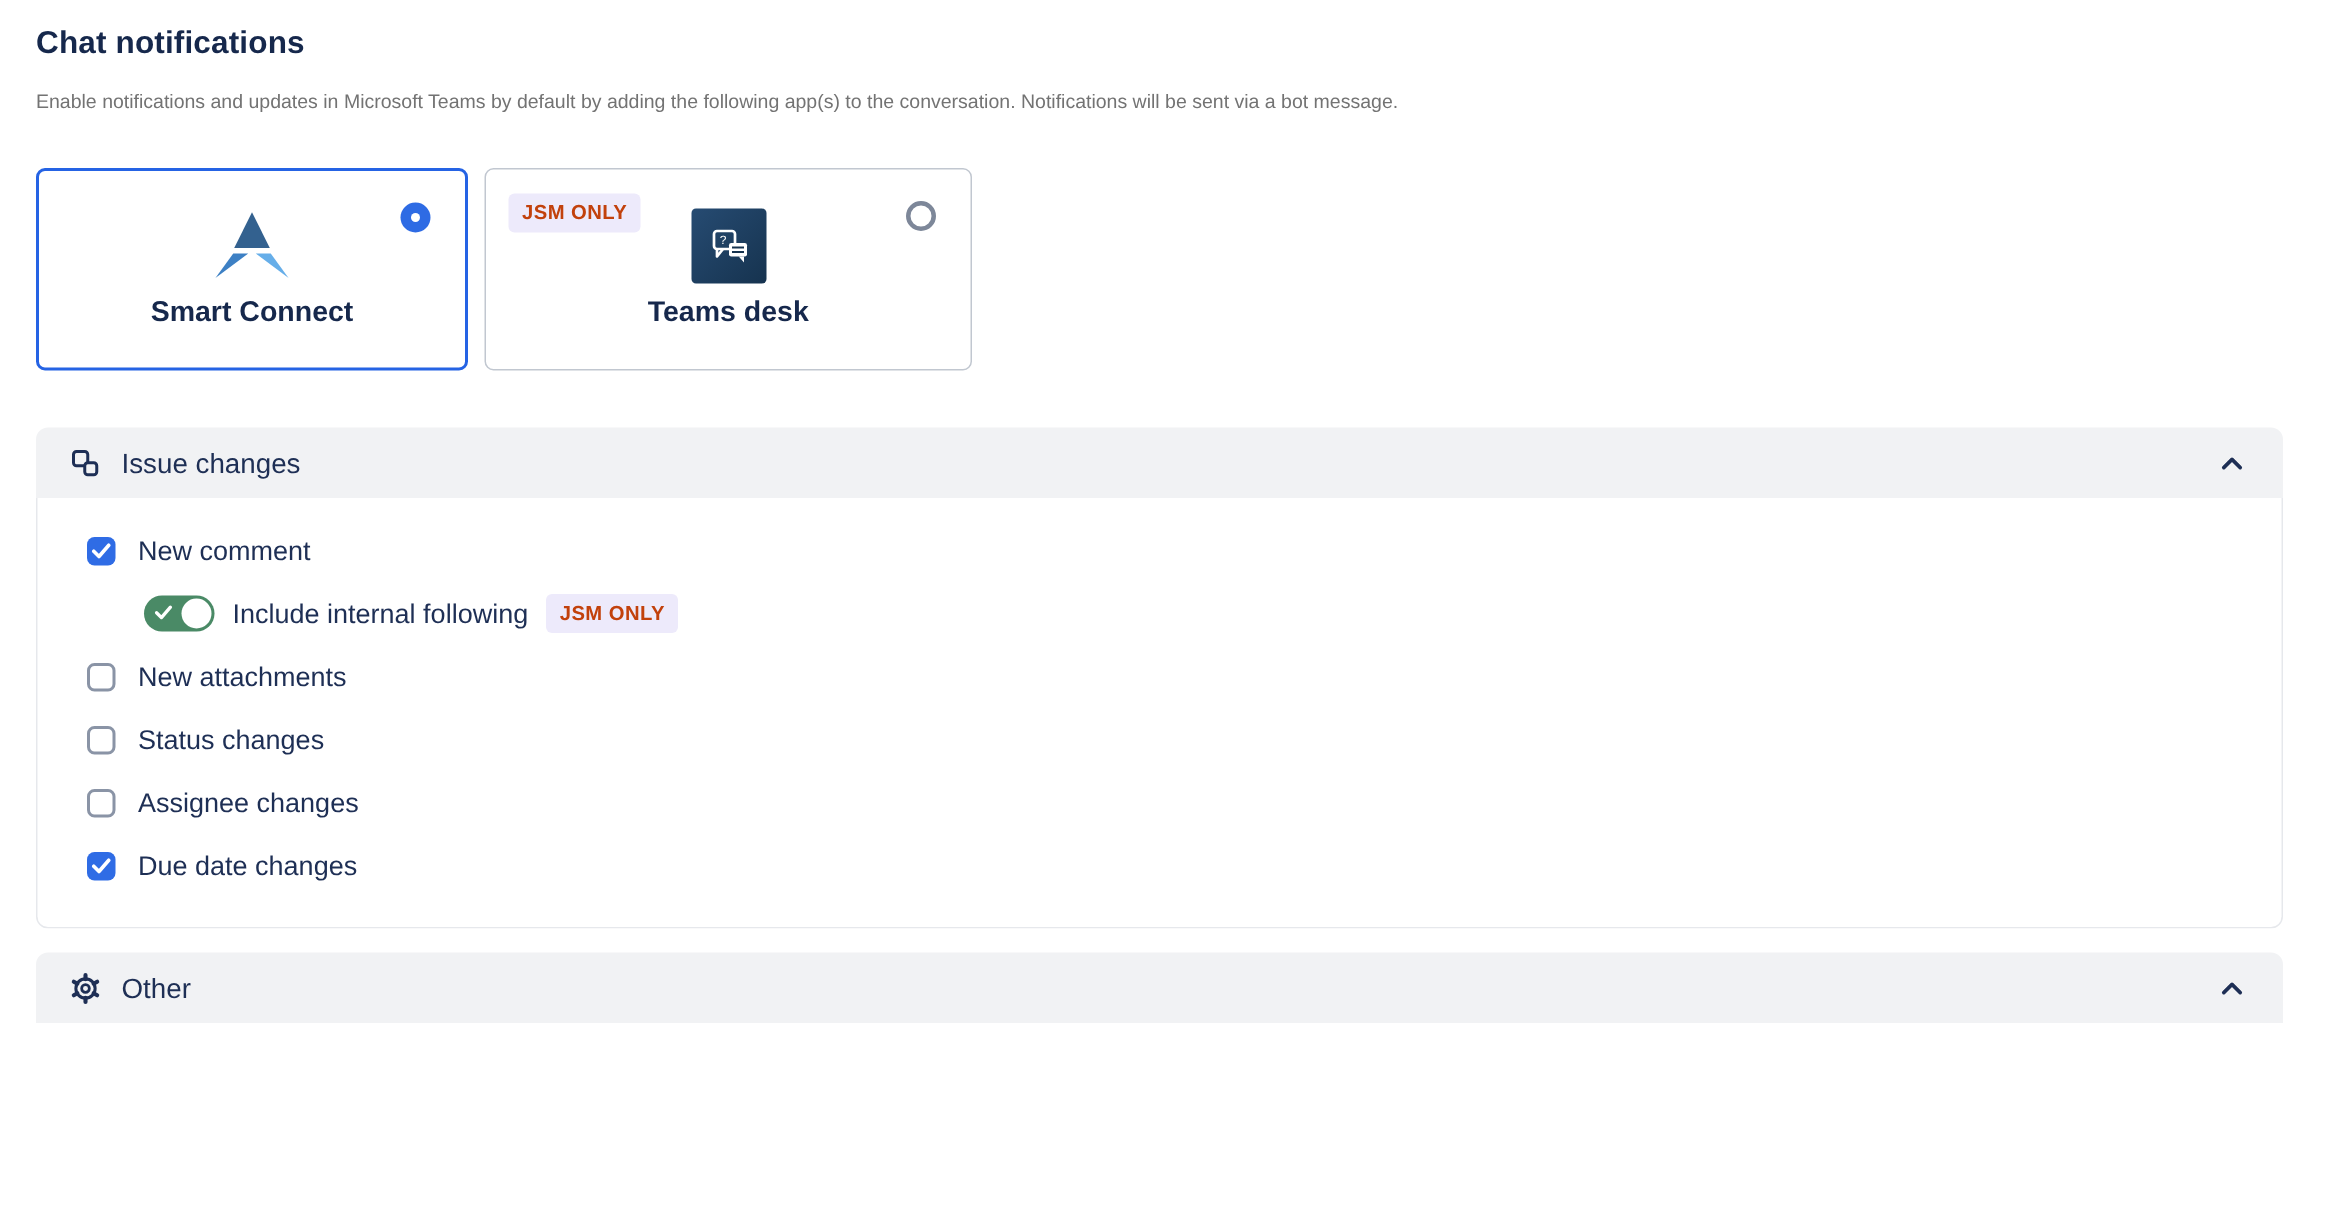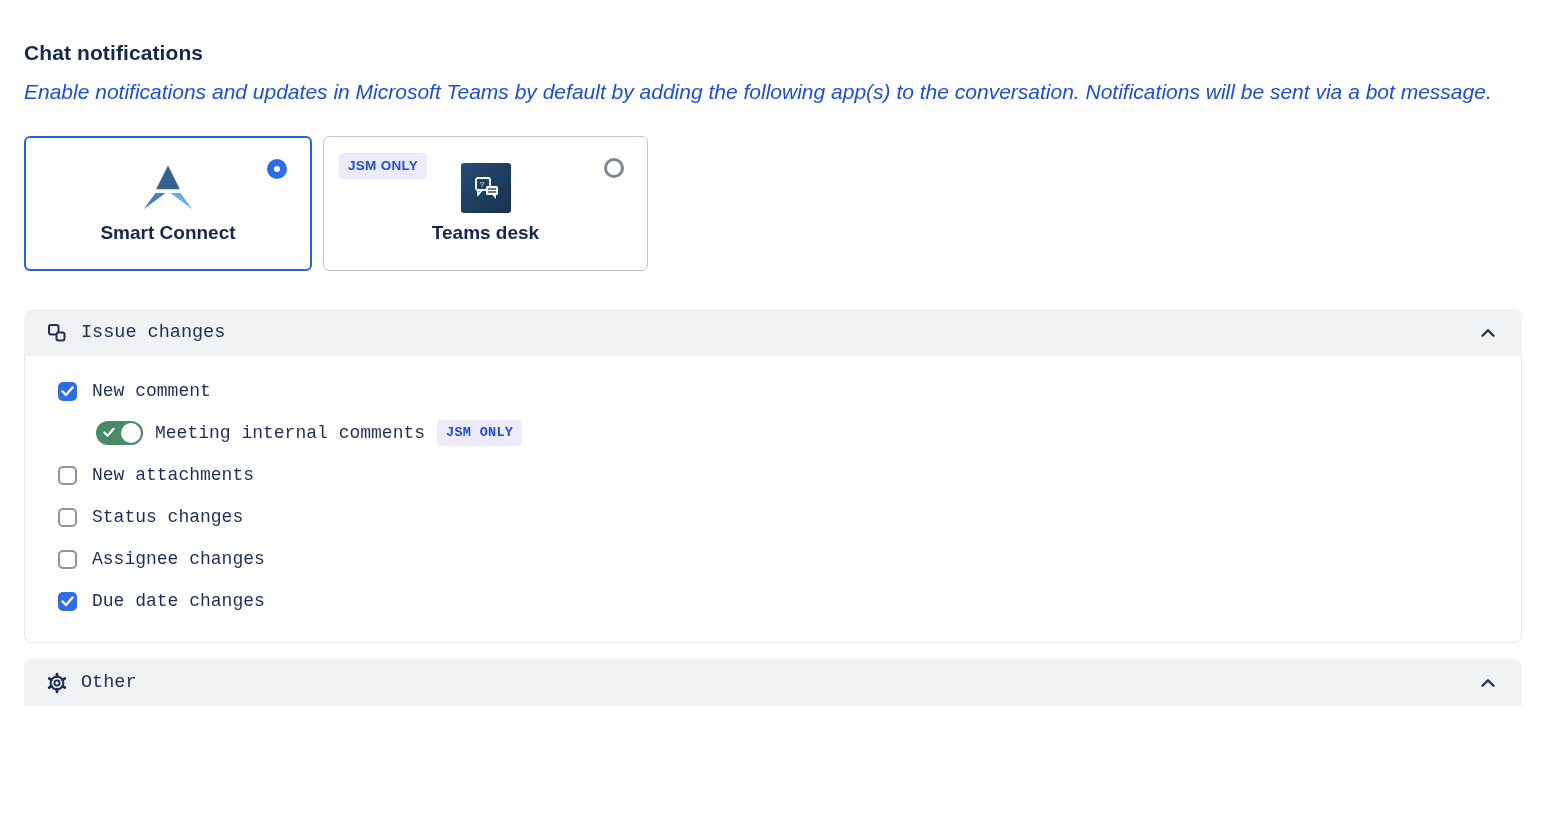--- a/index.html
+++ b/index.html
@@ -4,29 +4,29 @@
 <style>
   * { box-sizing: border-box; }
   html, body { margin: 0; padding: 0; }
   body {
     width: 1552px; height: 816px;
     background: #ffffff;
     font-family: "Liberation Sans", sans-serif;
     color: #1e2f55;
     overflow: hidden;
   }
-  .page { padding: 17px 30px 0 24px; margin-top: 24px; }
+  .page { padding: 17px 30px 0 24px; }
 
   h1.page-title {
     font-size: 21px; font-weight: 700; color: #16284c;
     margin: 0 0 12px 0; letter-spacing: 0.1px;
   }
   .page-desc {
-    font-size: 21px; line-height: 30px; color: #1d4ed8;
-    margin: 0 0 29px 0; max-width: 1502px; font-style: italic;
+    font-size: 13px; line-height: 30px; color: #737373;
+    margin: 0 0 29px 0; max-width: 1502px;
   }
 
   
   .cards { display: flex; gap: 11px; margin-bottom: 38px; }
   .app-card {
     position: relative; width: 288px; height: 135px;
     border: 1px solid #c1c7d0; border-radius: 6px;
     display: flex; flex-direction: column; align-items: center; justify-content: center;
     background: #fff; cursor: pointer;
   }
@@ -39,32 +39,32 @@
   .radio.on::after {
     content: ""; position: absolute; left: 7px; top: 7px;
     width: 6px; height: 6px; border-radius: 50%; background: #fff;
   }
   .radio.off { background: #fff; border: 3px solid #7d8799; }
 
   .sc-logo { width: 60px; height: 50px; }
 
   .hd-badge-wrap { position: absolute; top: 16px; left: 15px; }
   .jsm-badge {
-    display: inline-block; background: #edeafb; color: #1d4ed8;
+    display: inline-block; background: #edeafb; color: #c2410c;
     font-size: 13.5px; font-weight: 700; letter-spacing: 0.3px;
     padding: 4px 9px; border-radius: 4px; line-height: 1.3;
   }
   .hd-icon {
     width: 50px; height: 50px; border-radius: 3px;
     background: linear-gradient(135deg, #264b72 0%, #16334f 100%);
     display: flex; align-items: center; justify-content: center;
   }
 
   
-  .section { width: 1498px; margin-bottom: 16px; font-family: Liberation Mono, monospace; }
+  .section { width: 1498px; margin-bottom: 16px; }
   .section-header {
     height: 47px; background: #f1f2f4;
     border-radius: 8px 8px 0 0;
     display: flex; align-items: center; padding: 0 22px;
     cursor: pointer;
   }
   .section-header .sec-icon { width: 22px; height: 22px; margin-right: 13px; display: flex; align-items: center; justify-content: center; }
   .section-title { font-size: 18.5px; color: #1e2f55; }
   .chevron { margin-left: auto; width: 24px; height: 24px; display: flex; align-items: center; justify-content: center; cursor: pointer; }
 
@@ -165,21 +165,21 @@
         <span class="row-label">New comment</span>
       </div>
 
       <div class="row indented">
         <span class="toggle">
           <svg class="tick" width="12" height="11" viewBox="0 0 13 11">
               <polyline points="1.5,5.5 5,9 11.5,1.5" fill="none" stroke="#fff" stroke-width="2.4" stroke-linecap="round" stroke-linejoin="round"></polyline>
             </svg>
           <span class="knob"></span>
         </span>
-        <span class="row-label">Meeting internal comments</span>
+        <span class="row-label">Include internal following</span>
         <span class="jsm-badge">JSM ONLY</span>
       </div>
 
       <div class="row">
         <span class="checkbox unchecked">
           
         </span>
         <span class="row-label">New attachments</span>
       </div>
 

